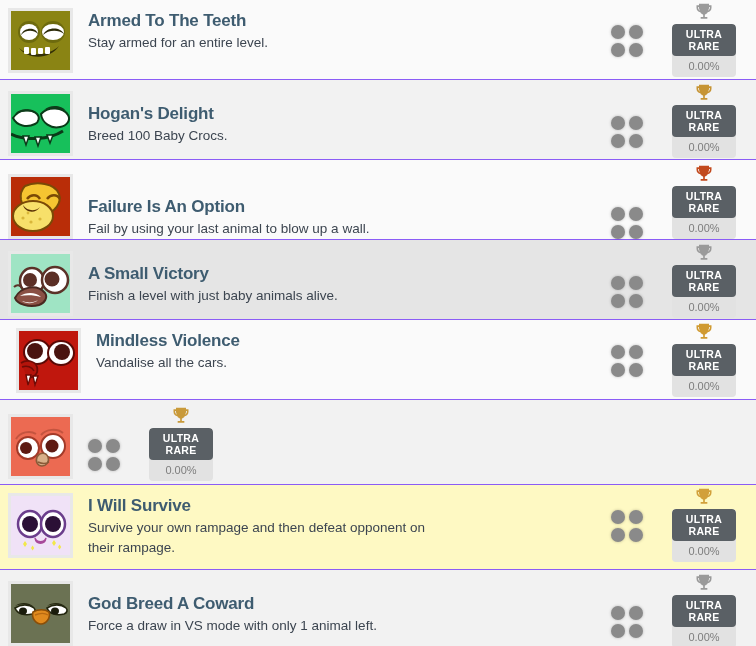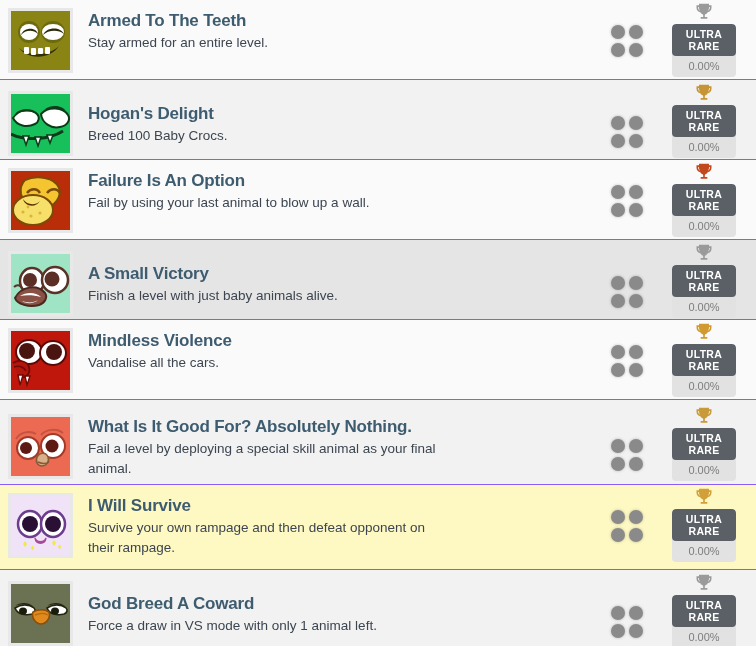--- a/index.html
+++ b/index.html
@@ -204,21 +204,21 @@
           <svg class="trophy" viewBox="0 0 24 24" xmlns="http://www.w3.org/2000/svg">
             <path fill="#c69434" d="M6 2h12v2h3v3c0 3-2 5-4.6 5.4C15.7 14 14 15 13 15.3V18h3v2H8v-2h3v-2.7C10 15 8.3 14 7.6 12.4 5 12 3 10 3 7V4h3V2zm0 4H5v1c0 1.7 1 3 2.4 3.6C6.4 9.6 6 8.3 6 7V6zm12 0v1c0 1.3-.4 2.6-1.4 3.6C18 10 19 8.7 19 7V6h-1z"></path>
           </svg>
         </span>
         <div class="rarity-badge">
           <div class="rarity-label">ULTRA RARE</div>
           <div class="rarity-pct">0.00%</div>
         </div>
       </div>
     </div>
-    <div class="row" style="background: rgb(250, 250, 250);">
+    <div class="row" style="background: rgb(250, 250, 250); align-items: flex-end;">
       <div class="icon-cell">
         <div class="icon-frame">
           <div class="icon-art">
             <svg viewBox="0 0 59 59" xmlns="http://www.w3.org/2000/svg">
               <rect x="0" y="0" width="59" height="59" fill="#b92d08"></rect>
               <path d="M14 9c11-5 30-3 34 8 3 9-4 18-14 20-11 2-22-4-24-14-1-6 1-11 4-14z" fill="#f5c531" stroke="#7a4a06" stroke-width="2"></path>
               <path d="M16 22c4-5 10-5 13 0" fill="none" stroke="#7a4a06" stroke-width="2.5"></path>
               <path d="M36 22c4-5 10-5 13 0" fill="none" stroke="#7a4a06" stroke-width="2.5"></path>
               <ellipse cx="22" cy="39" rx="20" ry="15" fill="#f7e06a" stroke="#7a4a06" stroke-width="2"></ellipse>
               <path d="M12 28c4 6 12 7 17 2-4 7-15 6-17-2z" fill="#5b3206"></path>
@@ -289,21 +289,21 @@
           <svg class="trophy" viewBox="0 0 24 24" xmlns="http://www.w3.org/2000/svg">
             <path fill="#9a9a9a" d="M6 2h12v2h3v3c0 3-2 5-4.6 5.4C15.7 14 14 15 13 15.3V18h3v2H8v-2h3v-2.7C10 15 8.3 14 7.6 12.4 5 12 3 10 3 7V4h3V2zm0 4H5v1c0 1.7 1 3 2.4 3.6C6.4 9.6 6 8.3 6 7V6zm12 0v1c0 1.3-.4 2.6-1.4 3.6C18 10 19 8.7 19 7V6h-1z"></path>
           </svg>
         </span>
         <div class="rarity-badge">
           <div class="rarity-label">ULTRA RARE</div>
           <div class="rarity-pct">0.00%</div>
         </div>
       </div>
     </div>
-    <div class="row" style="background: rgb(250, 250, 250);">
+    <div class="row" style="background: rgb(250, 250, 250); padding-left: 8px;">
       <div class="icon-cell">
         <div class="icon-frame">
           <div class="icon-art">
             <svg viewBox="0 0 59 59" xmlns="http://www.w3.org/2000/svg">
               <rect x="0" y="0" width="59" height="59" fill="#c0170d"></rect>
               <ellipse cx="18" cy="21" rx="13" ry="12" fill="#ffffff" stroke="#5a0a06" stroke-width="2"></ellipse>
               <ellipse cx="42" cy="22" rx="13" ry="12" fill="#ffffff" stroke="#5a0a06" stroke-width="2"></ellipse>
               <circle cx="16" cy="20" r="8" fill="#4a1410"></circle>
               <circle cx="43" cy="21" r="8" fill="#4a1410"></circle>
               <path d="M2 32c6-4 14-2 16 4 2 7-4 12-10 10" fill="#b3140b" stroke="#6e0a05" stroke-width="1.8"></path>
@@ -348,24 +348,20 @@
               <ellipse cx="42" cy="29" rx="12" ry="12" fill="#ffffff" stroke="#a33a28" stroke-width="2"></ellipse>
               <circle cx="15" cy="31" r="6" fill="#5e1a12"></circle>
               <circle cx="41" cy="29" r="6.5" fill="#5e1a12"></circle>
               <path d="M5 22c4-7 14-9 20-5" fill="none" stroke="#c4543f" stroke-width="2"></path>
               <path d="M30 18c5-6 16-7 22-2" fill="none" stroke="#c4543f" stroke-width="2"></path>
               <path d="M26 40c3-5 9-5 11 0 2 5-2 9-6 9s-7-4-5-9z" fill="#d8b089" stroke="#8a5a38" stroke-width="1.6"></path>
               <path d="M27 45c4 2 8 2 11 0" fill="none" stroke="#8a5a38" stroke-width="1.4"></path>
             </svg>
           </div>
         </div>
-      </div>
-      <div class="text-cell">
-        <div class="ach-title">What Is It Good For? Absolutely Nothing.</div>
-        <div class="ach-desc">Fail a level by deploying a special skill animal as your final animal.</div>
       </div>
       <div class="dots-cell">
         <div class="dots-grid">
           <span class="dot"></span>
           <span class="dot"></span>
           <span class="dot"></span>
           <span class="dot"></span>
         </div>
       </div>
       <div class="rarity-cell">

